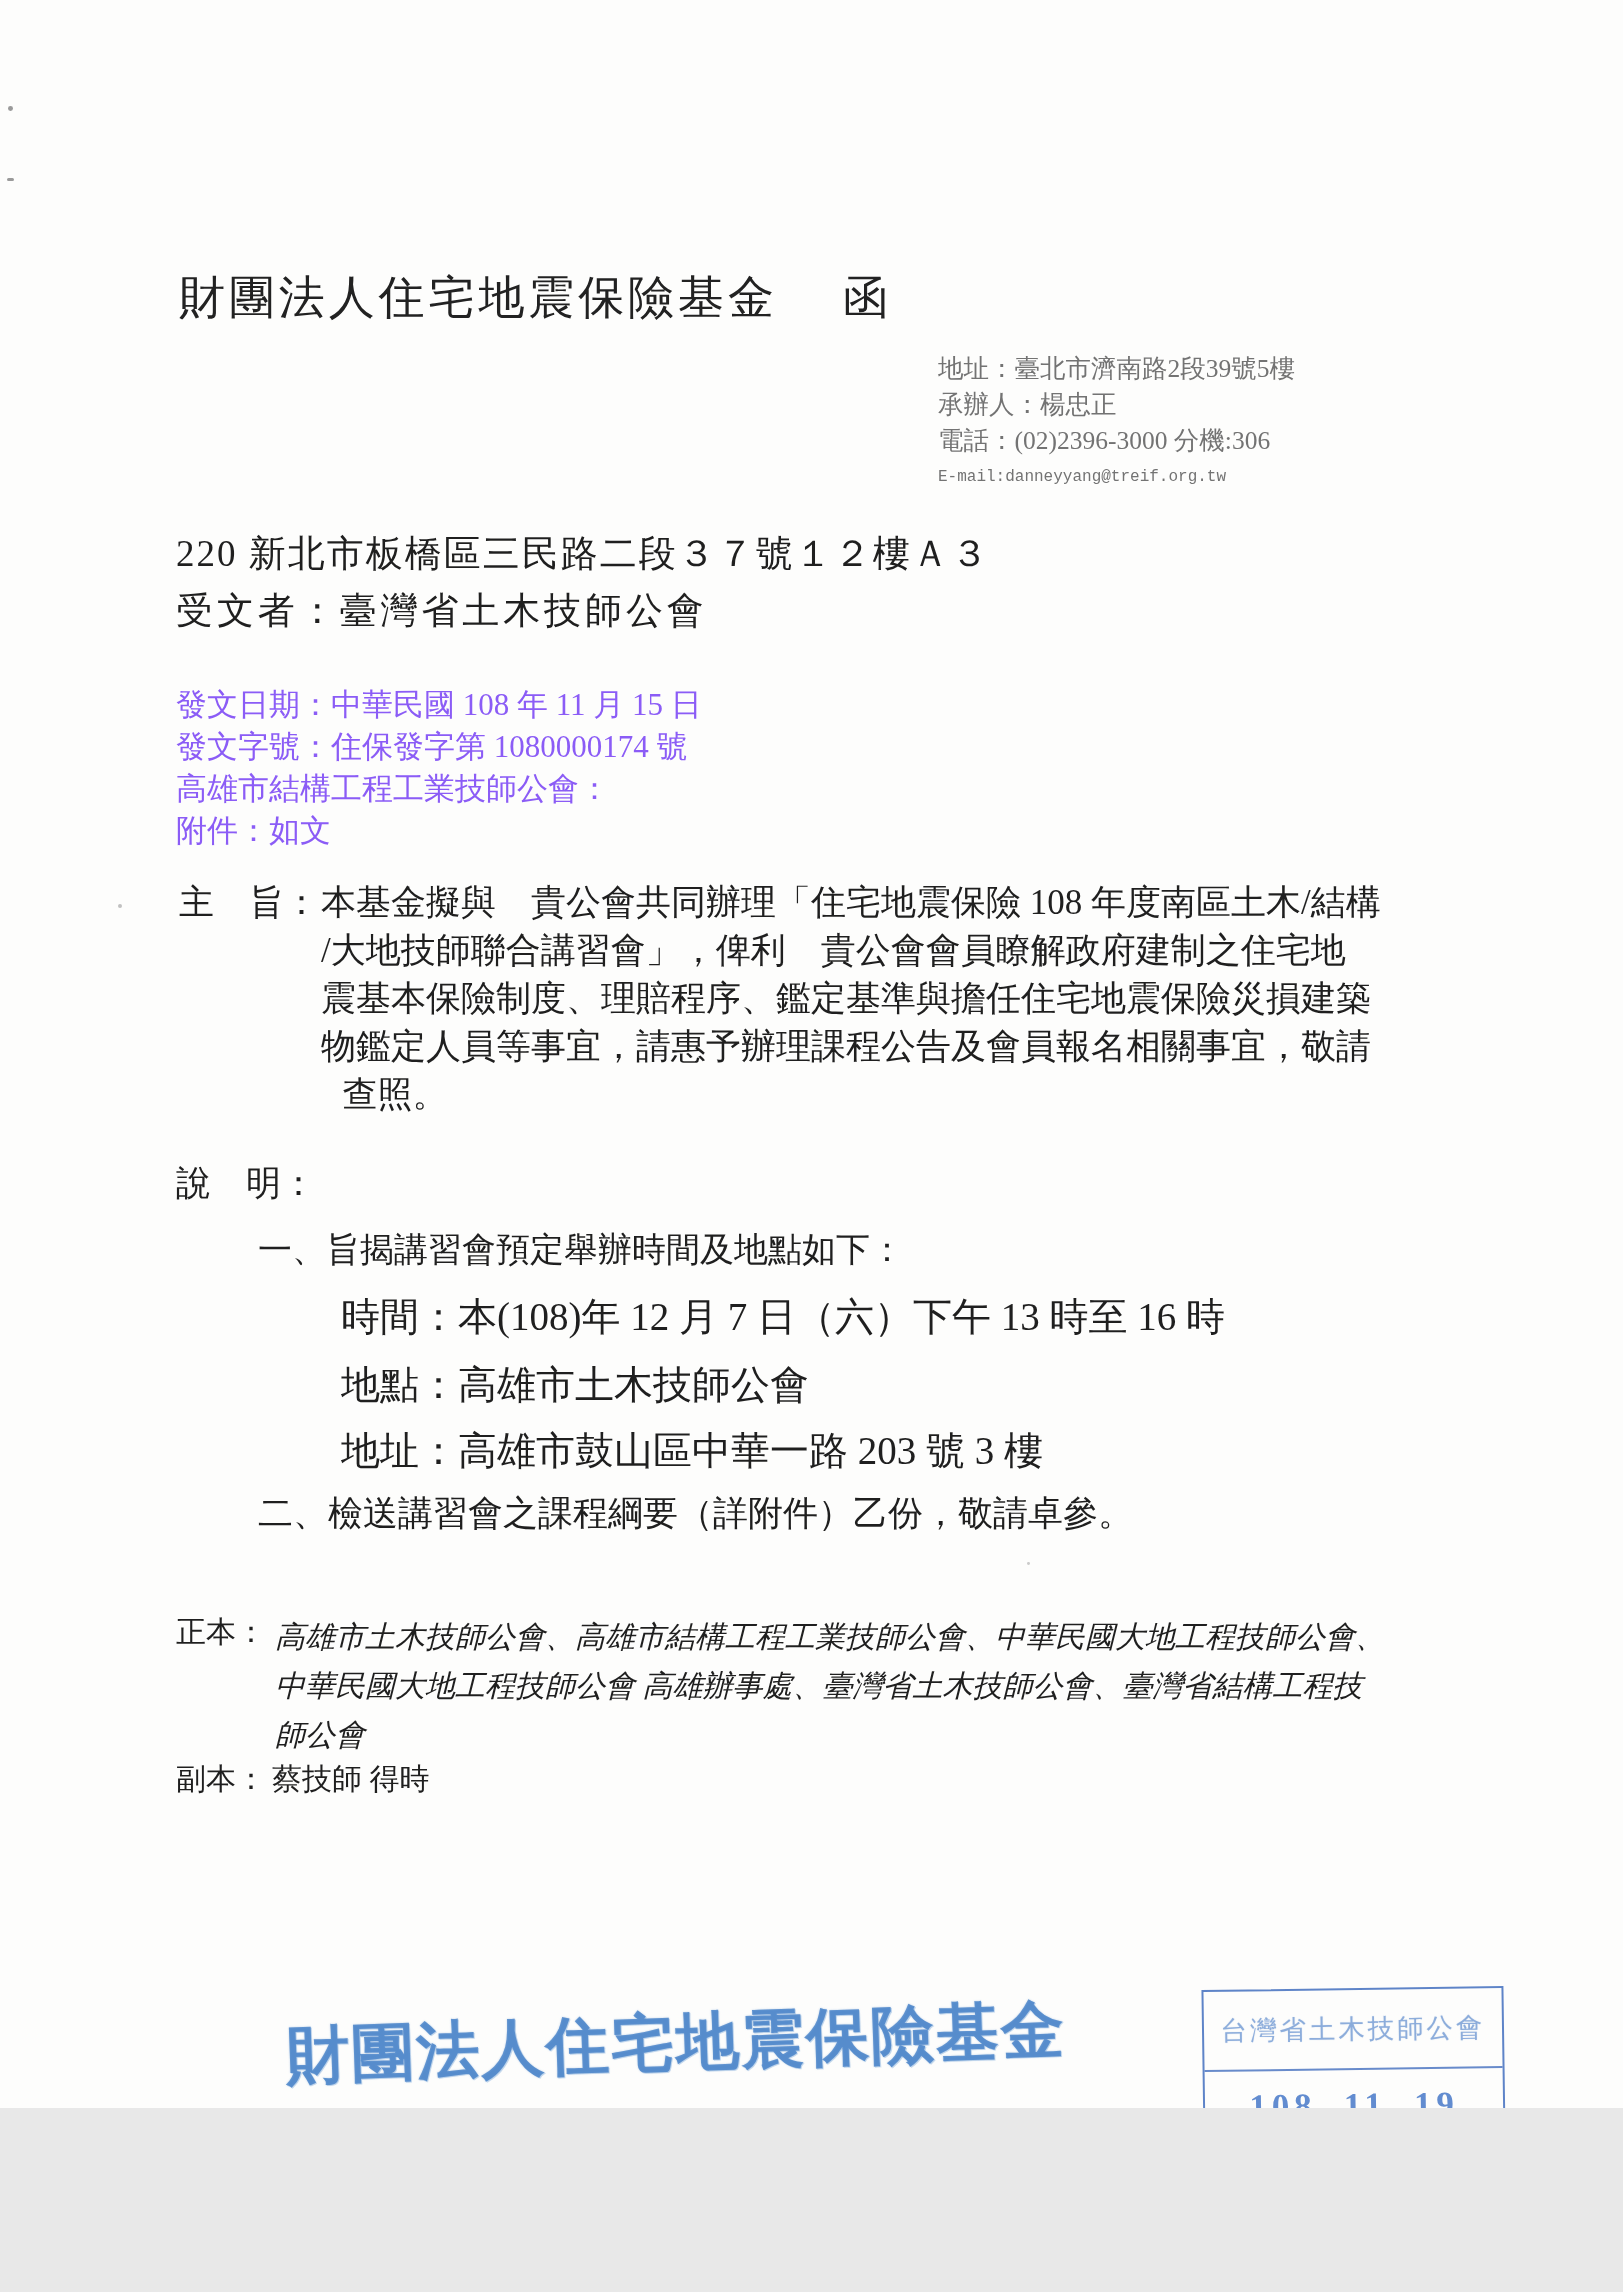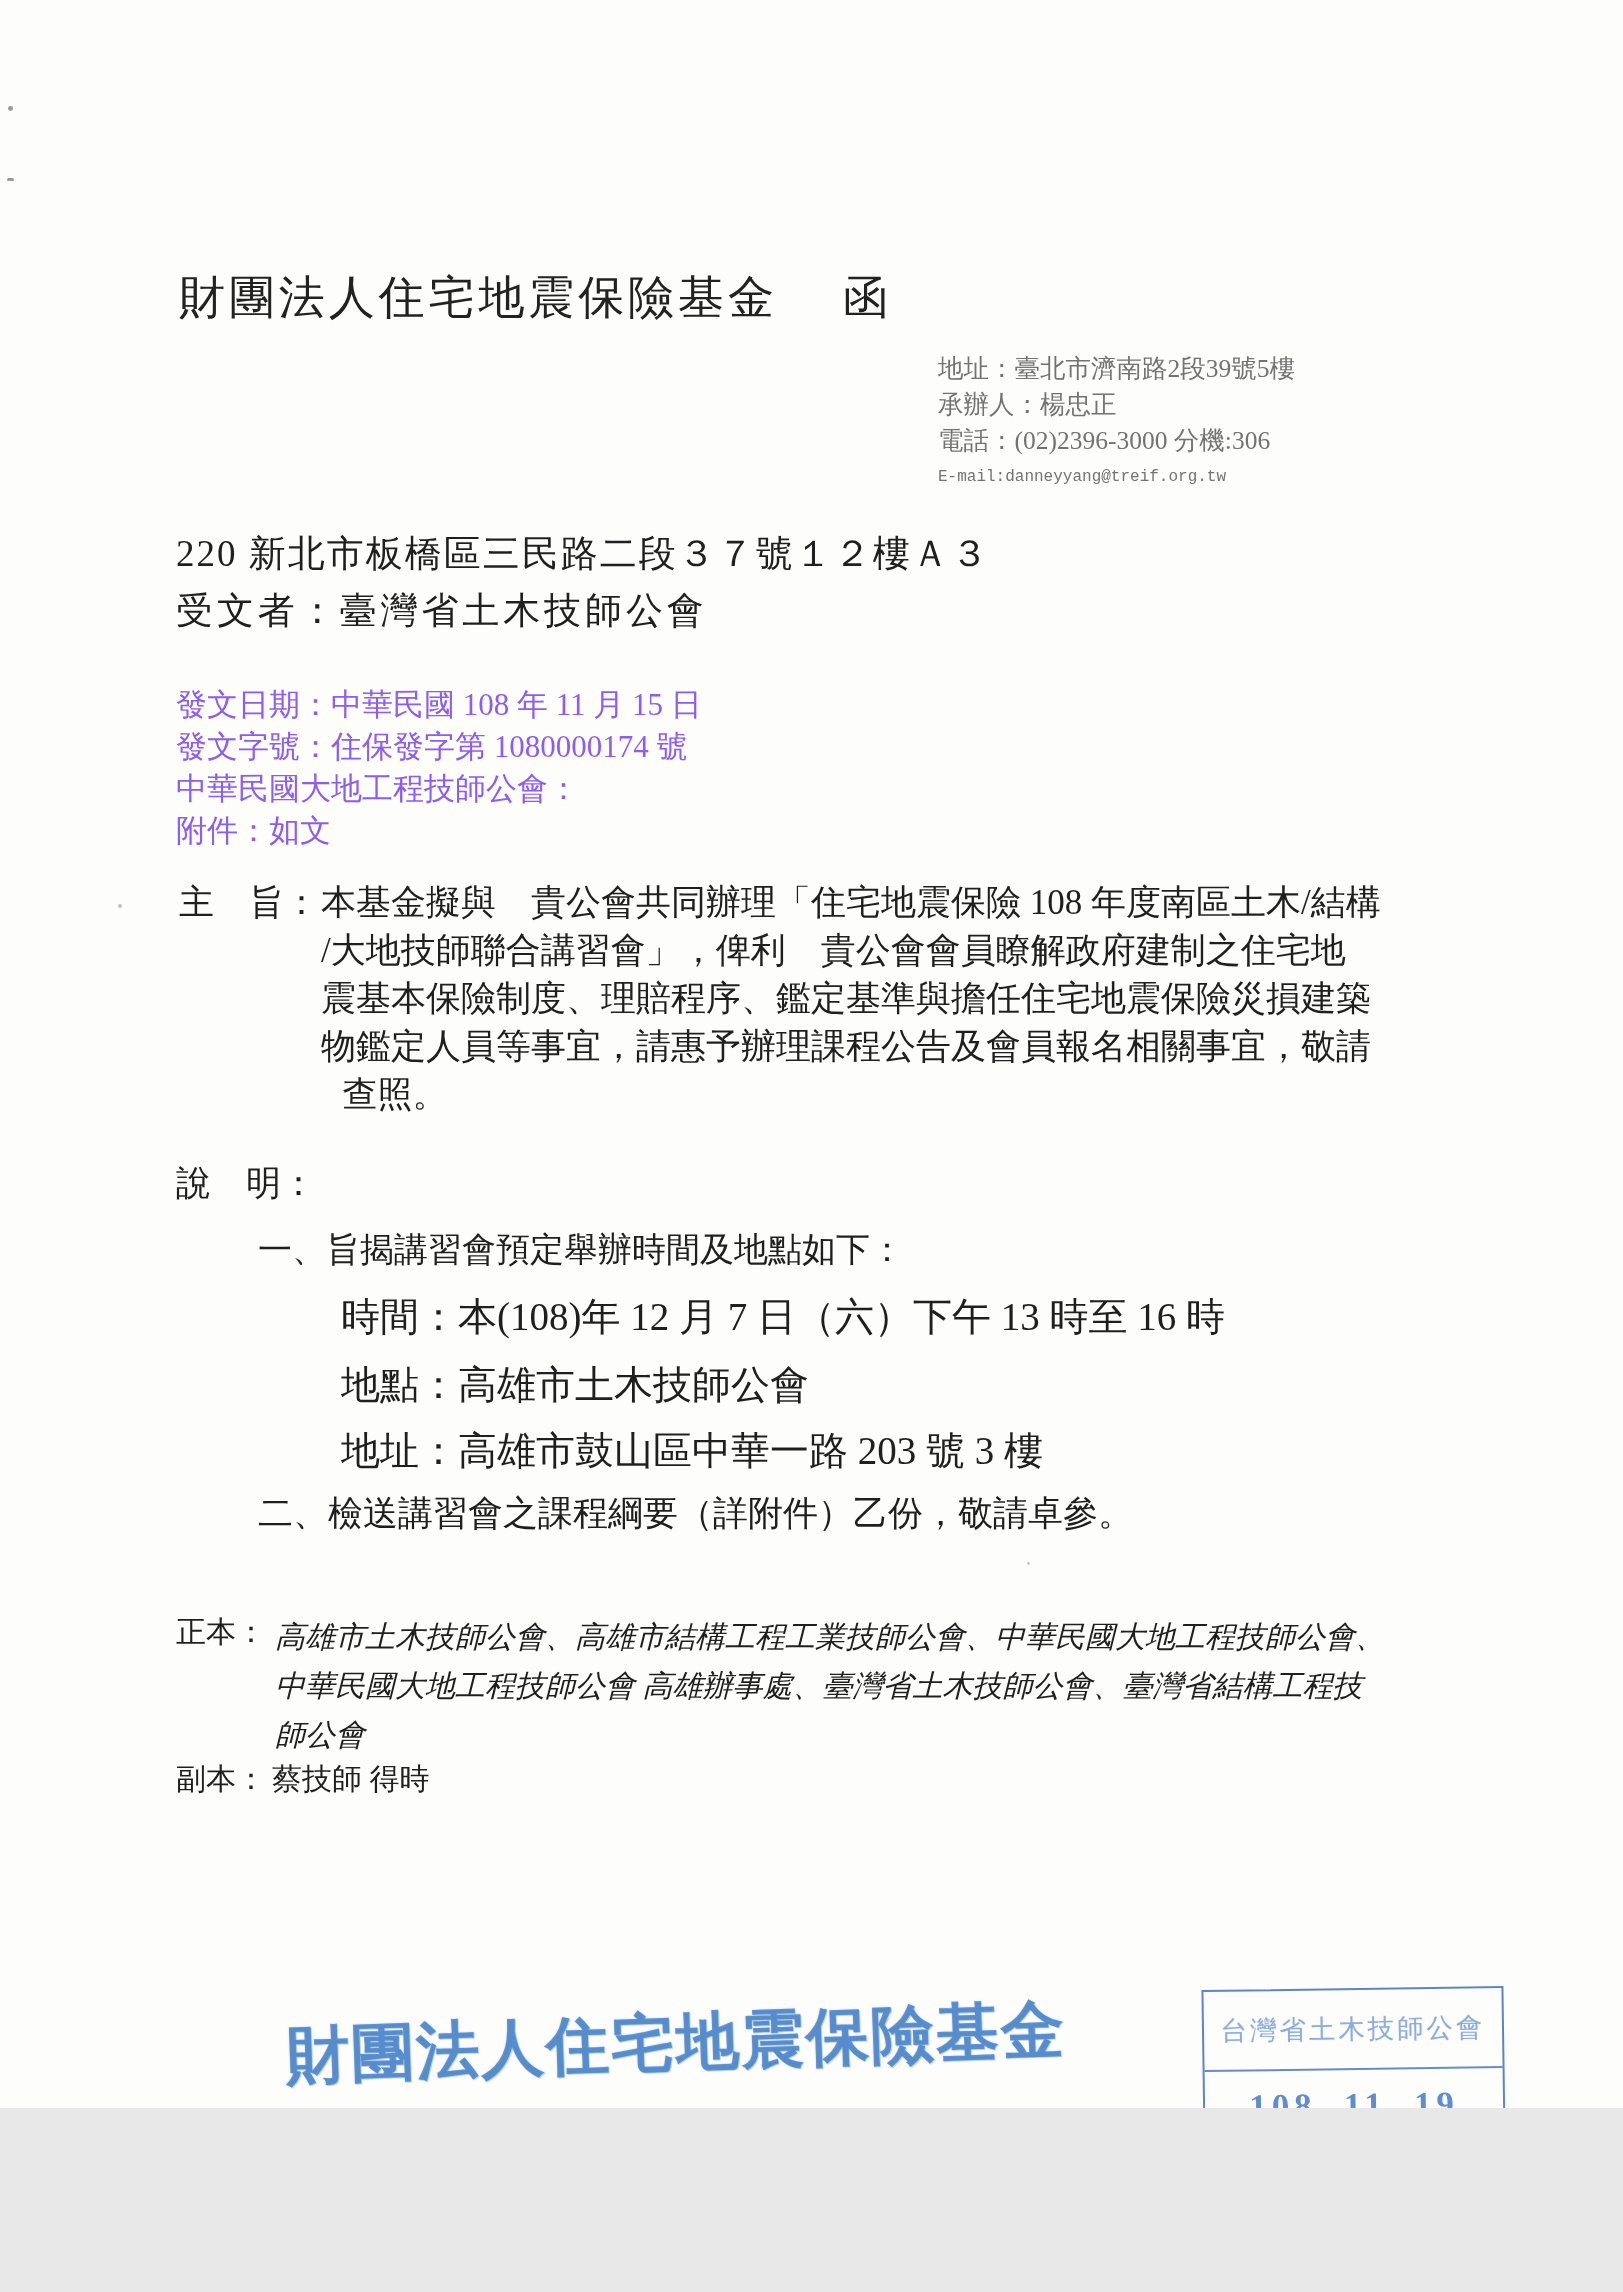--- a/index.html
+++ b/index.html
@@ -109,21 +109,21 @@
     <div>電話：(02)2396-3000 分機:306</div>
     <div class="email">E-mail:danneyyang@treif.org.tw</div>
   </div>
 
   <div class="abs recipient-address">220 新北市板橋區三民路二段３７號１２樓Ａ３</div>
   <div class="abs recipient-name">受文者：臺灣省土木技師公會</div>
 
   <div class="abs meta">
     <div>發文日期：中華民國 108 年 11 月 15 日</div>
     <div>發文字號：住保發字第 1080000174 號</div>
-    <div>中華民國大地工程技師公會：</div>
+    <div>高雄市結構工程工業技師公會：</div>
     <div>附件：如文</div>
   </div>
 
   <div class="abs subject-label">主　旨：</div>
   <div class="abs subject-body">
     <div class="subject-line">本基金擬與　貴公會共同辦理「住宅地震保險 108 年度南區土木/結構</div>
     <div class="subject-line">/大地技師聯合講習會」，俾利　貴公會會員瞭解政府建制之住宅地</div>
     <div class="subject-line">震基本保險制度、理賠程序、鑑定基準與擔任住宅地震保險災損建築</div>
     <div class="subject-line">物鑑定人員等事宜，請惠予辦理課程公告及會員報名相關事宜，敬請</div>
     <div class="subject-line">查照。</div>

